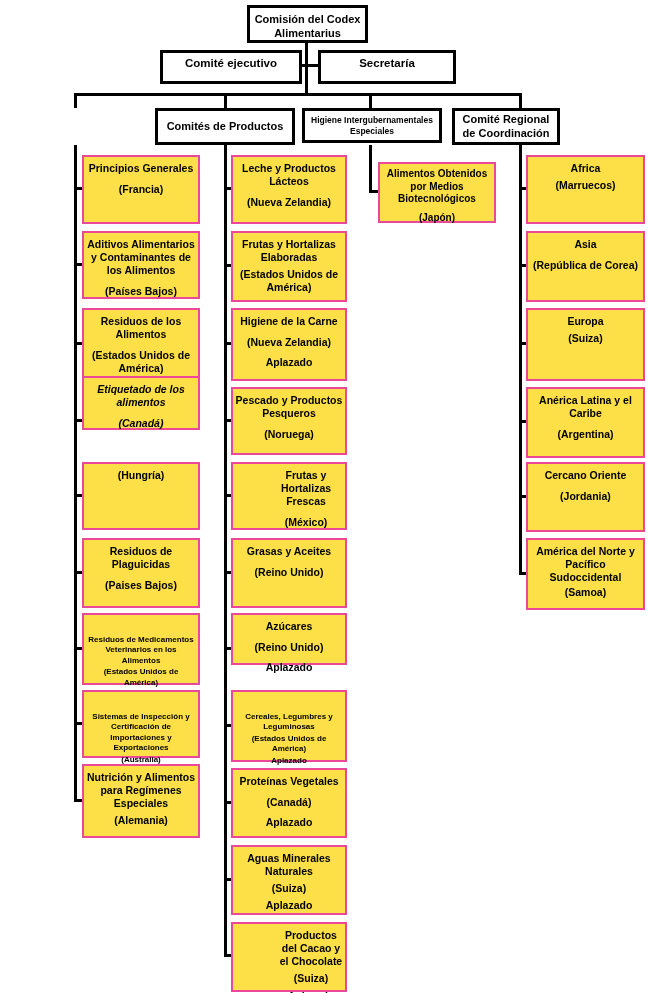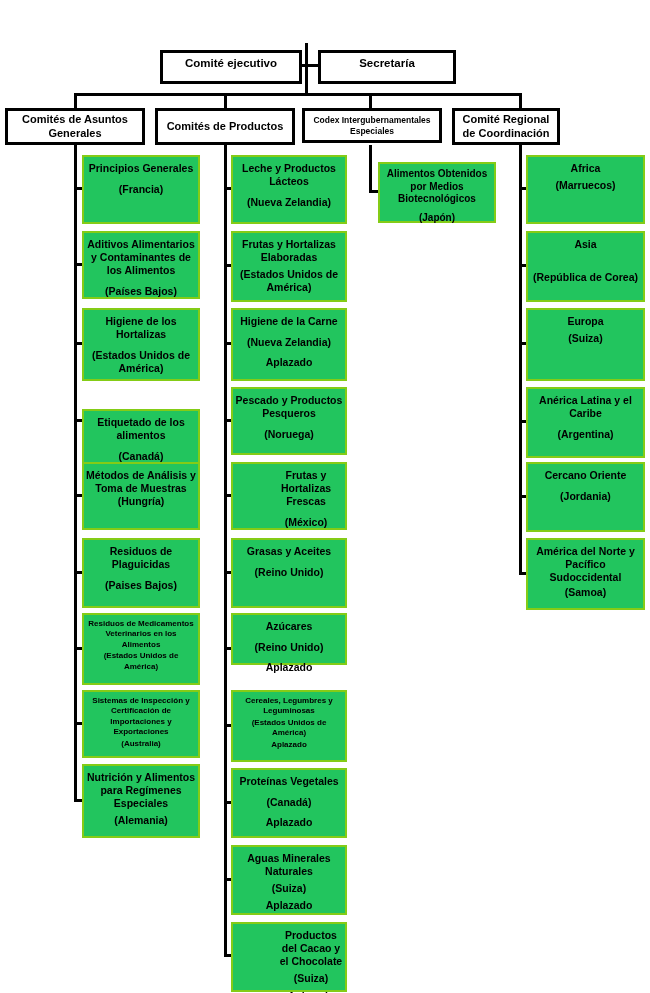--- a/index.html
+++ b/index.html
@@ -5,25 +5,25 @@
   html,body{margin:0;padding:0;background:#fff;}
   .wrap{position:relative;width:650px;height:993px;background:#ffffff;
         font-family:"Liberation Sans",sans-serif;font-weight:bold;color:#000;}
   
   .hl,.vl{position:absolute;background:#000;}
   .hl{height:3px;}
   .vl{width:3px;}
   
   .box{position:absolute;box-sizing:border-box;background:#fff;border:3px solid #000;
        text-align:center;}
-  .node{position:absolute;box-sizing:border-box;background:#22c55e;border:2px solid #84cc16;
+  .node{position:absolute;box-sizing:border-box;background:#fde047;border:2px solid #ec4899;
         text-align:center;font-size:10.5px;line-height:1.25;padding:5px 2px 2px 2px;}
   .node .c{margin-top:8px;}
   .node .s{margin-top:7px;}
-  .node.sm{font-size:8px;line-height:1.3;padding-top:4px;}
+  .node.sm{font-size:8px;line-height:1.3;padding-top:20px;}
   .node.sm .c{margin-top:1px;}
   .node.sm .s{margin-top:1px;}
   .node.md{font-size:10px;padding-top:4px;}
   .node.md .c{margin-top:6px;}
   .root{font-size:11px;line-height:1.3;padding-top:4px;}
   .lvl2{font-size:11.5px;padding-top:4px;}
   .header{font-size:11px;line-height:1.25;display:flex;align-items:center;justify-content:center;}
   .header.sm3{font-size:8.5px;}
 </style>
 </head>
@@ -68,60 +68,59 @@
   <div class="hl" style="left:224px;top:878px;width:7px;"></div>
   <div class="hl" style="left:224px;top:954px;width:7px;"></div>
 
   <div class="hl" style="left:519px;top:187px;width:7px;"></div>
   <div class="hl" style="left:519px;top:264px;width:7px;"></div>
   <div class="hl" style="left:519px;top:342px;width:7px;"></div>
   <div class="hl" style="left:519px;top:420px;width:7px;"></div>
   <div class="hl" style="left:519px;top:495px;width:7px;"></div>
   <div class="hl" style="left:519px;top:572px;width:7px;"></div>
 
+  <div class="box root" style="left:247px;top:5px;width:121px;height:38px;">
+    <span>Comisión del Codex Alimentarius</span>
+  </div>
 
   <div class="box lvl2" style="left:160px;top:50px;width:142px;height:34px;">
     <span>Comité ejecutivo</span>
   </div>
 
   <div class="box lvl2" style="left:318px;top:50px;width:138px;height:34px;">
     <span>Secretaría</span>
   </div>
 
-  <div class="box header" style="left:5px;top:108px;width:140px;height:37px;">
-    <span>Comités de Asuntos Generales</span>
-  </div>
   <div class="box header" style="left:155px;top:108px;width:140px;height:37px;">
     <span>Comités de Productos</span>
   </div>
   <div class="box header sm3" style="left:302px;top:108px;width:140px;height:35px;">
-    <span>Codex Intergubernamentales Especiales</span>
+    <span>Higiene Intergubernamentales Especiales</span>
   </div>
   <div class="box header" style="left:452px;top:108px;width:108px;height:37px;">
     <span>Comité Regional de Coordinación</span>
   </div>
 
   <div class="node" style="left:82px;top:155px;width:118px;height:69px;">
     <div class="t">Principios Generales</div>
     <div class="c">(Francia)</div>
   </div>
   <div class="node" style="left:82px;top:231px;width:118px;height:68px;">
     <div class="t">Aditivos Alimentarios y Contaminantes de los Alimentos</div>
     <div class="c">(Países Bajos)</div>
   </div>
   <div class="node" style="left:82px;top:308px;width:118px;height:73px;">
-    <div class="t">Higiene de los Hortalizas</div>
+    <div class="t">Residuos de los Alimentos</div>
     <div class="c">(Estados Unidos de América)</div>
   </div>
-  <div class="node" style="left:82px;top:409px;width:118px;height:76px;">
+  <div class="node" style="left:82px;top:376px;width:118px;height:54px;font-style:italic;">
     <div class="t">Etiquetado de los alimentos</div>
     <div class="c">(Canadá)</div>
   </div>
   <div class="node" style="left:82px;top:462px;width:118px;height:68px;">
-    <div class="t">Métodos de Análisis y Toma de Muestras</div>
     <div class="c" style="margin-top:0;">(Hungría)</div>
   </div>
   <div class="node" style="left:82px;top:538px;width:118px;height:70px;">
     <div class="t">Residuos de Plaguicidas</div>
     <div class="c">(Paises Bajos)</div>
   </div>
   <div class="node sm" style="left:82px;top:613px;width:118px;height:72px;">
     <div class="t">Residuos de Medicamentos Veterinarios en los Alimentos</div>
     <div class="c">(Estados Unidos de América)</div>
   </div>
@@ -189,21 +188,21 @@
     <div class="t">Alimentos Obtenidos por Medios Biotecnológicos</div>
     <div class="c">(Japón)</div>
   </div>
 
   <div class="node" style="left:526px;top:155px;width:119px;height:69px;">
     <div class="t">Africa</div>
     <div class="c" style="margin-top:4px;">(Marruecos)</div>
   </div>
   <div class="node" style="left:526px;top:231px;width:119px;height:71px;">
     <div class="t">Asia</div>
-    <div class="c" style="margin-top:20px;">(República de Corea)</div>
+    <div class="c" style="margin-top:8px;">(República de Corea)</div>
   </div>
   <div class="node" style="left:526px;top:308px;width:119px;height:73px;">
     <div class="t">Europa</div>
     <div class="c" style="margin-top:4px;">(Suiza)</div>
   </div>
   <div class="node" style="left:526px;top:387px;width:119px;height:71px;">
     <div class="t">Anérica Latina y el Caribe</div>
     <div class="c">(Argentina)</div>
   </div>
   <div class="node" style="left:526px;top:462px;width:119px;height:70px;">

